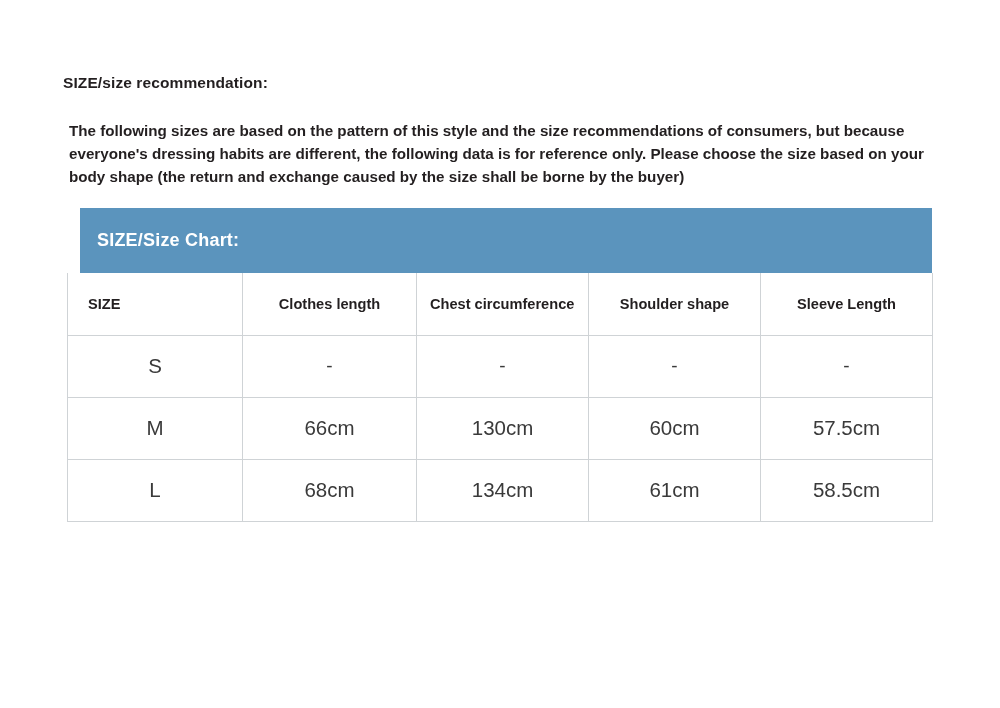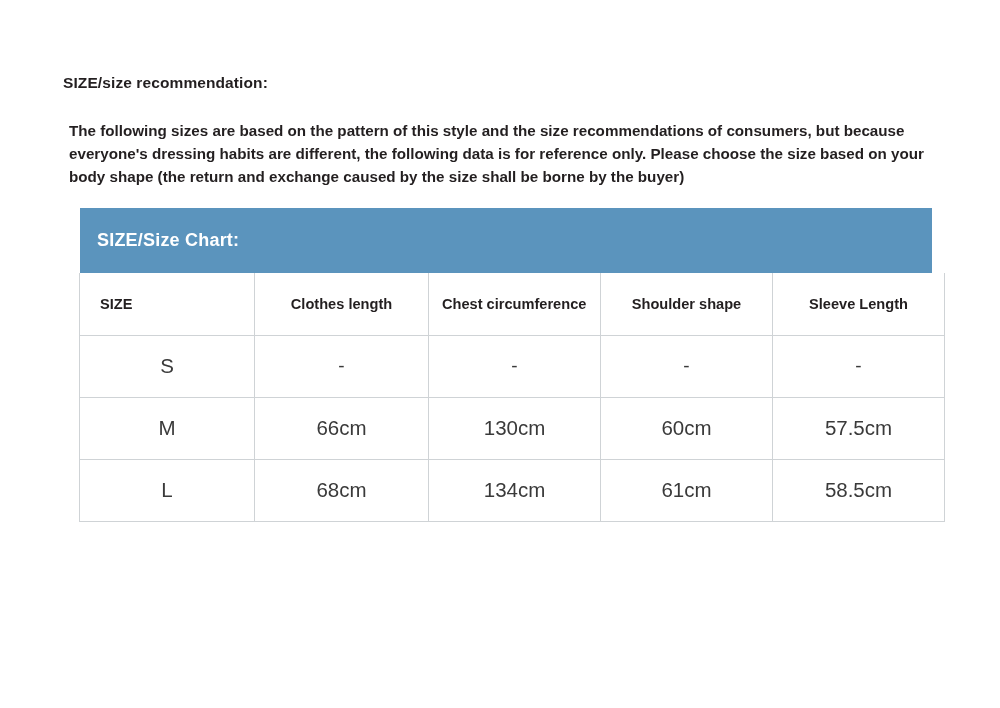--- a/index.html
+++ b/index.html
@@ -53,21 +53,20 @@
     height: 65px;
     line-height: 65px;
     padding-left: 17px;
     letter-spacing: 0.2px;
     margin-left: 13px;
   }
   table {
     width: 100%;
     border-collapse: collapse;
     table-layout: fixed;
-    margin-left: 12px;
   }
   thead th {
     height: 62px;
     font-size: 14.6px;
     font-weight: bold;
     color: #231f20;
     border: 1px solid #cfd3d6;
     border-top: none;
     vertical-align: middle;
     padding: 0 8px;

